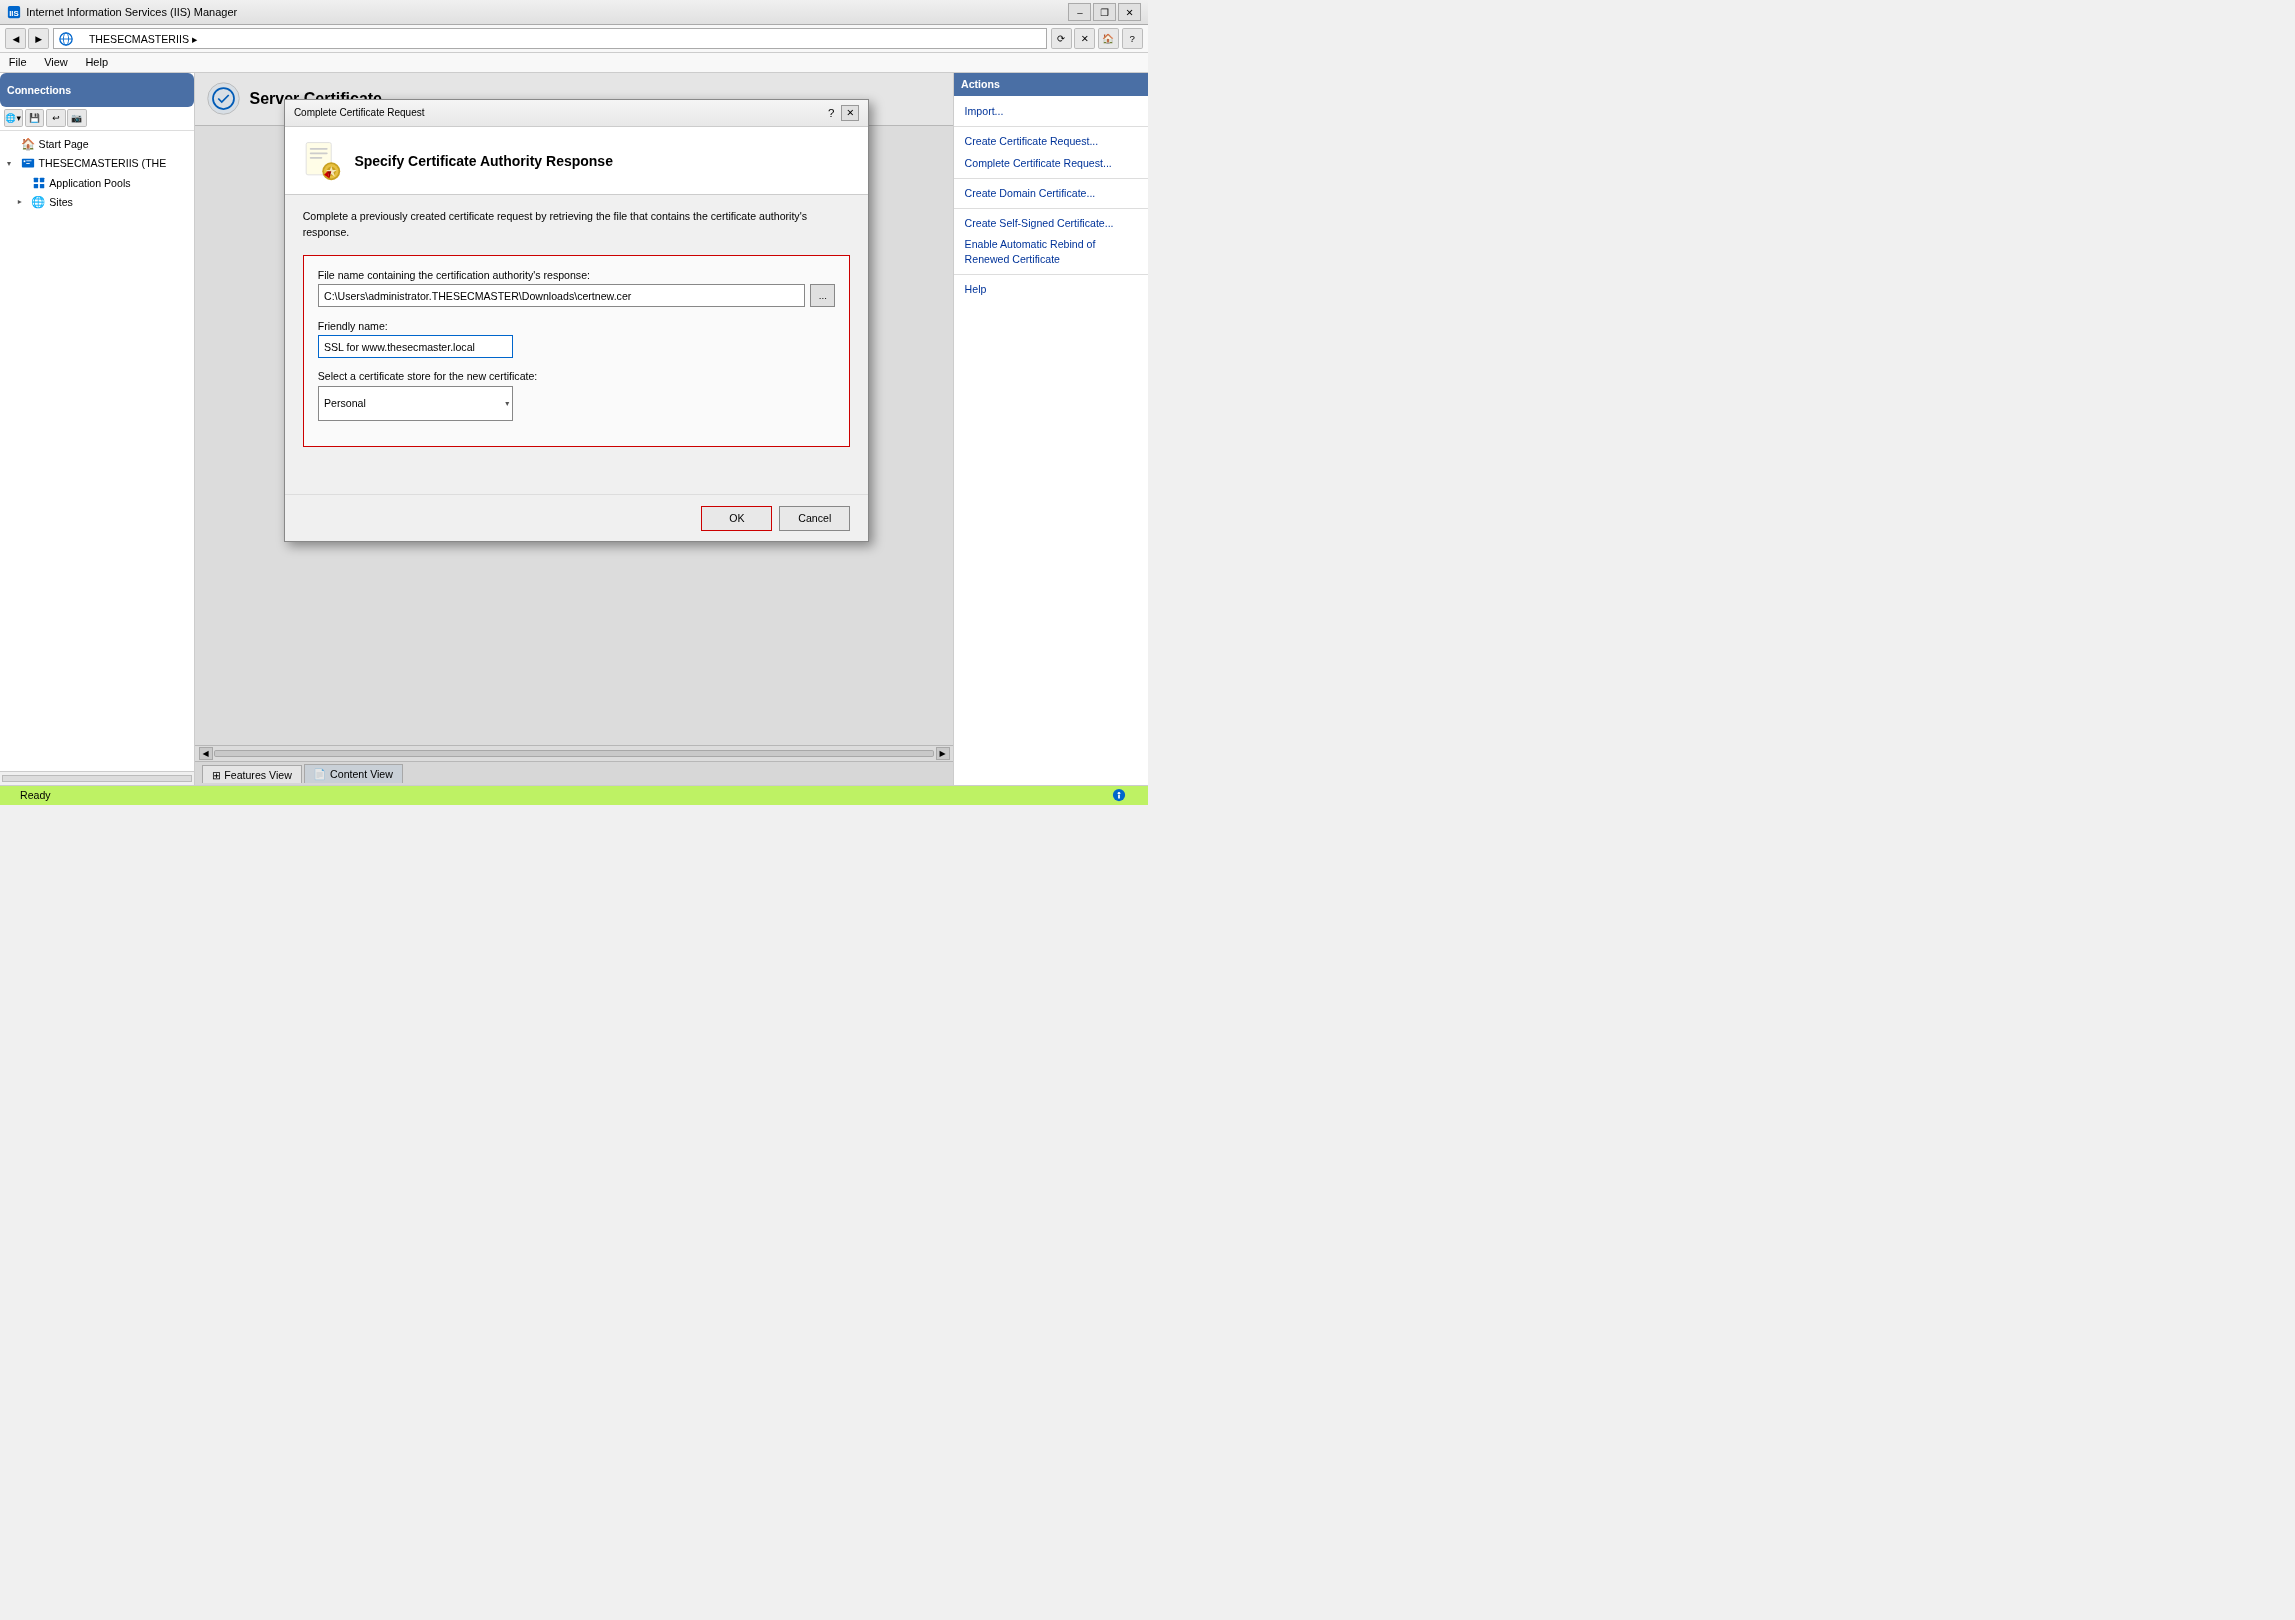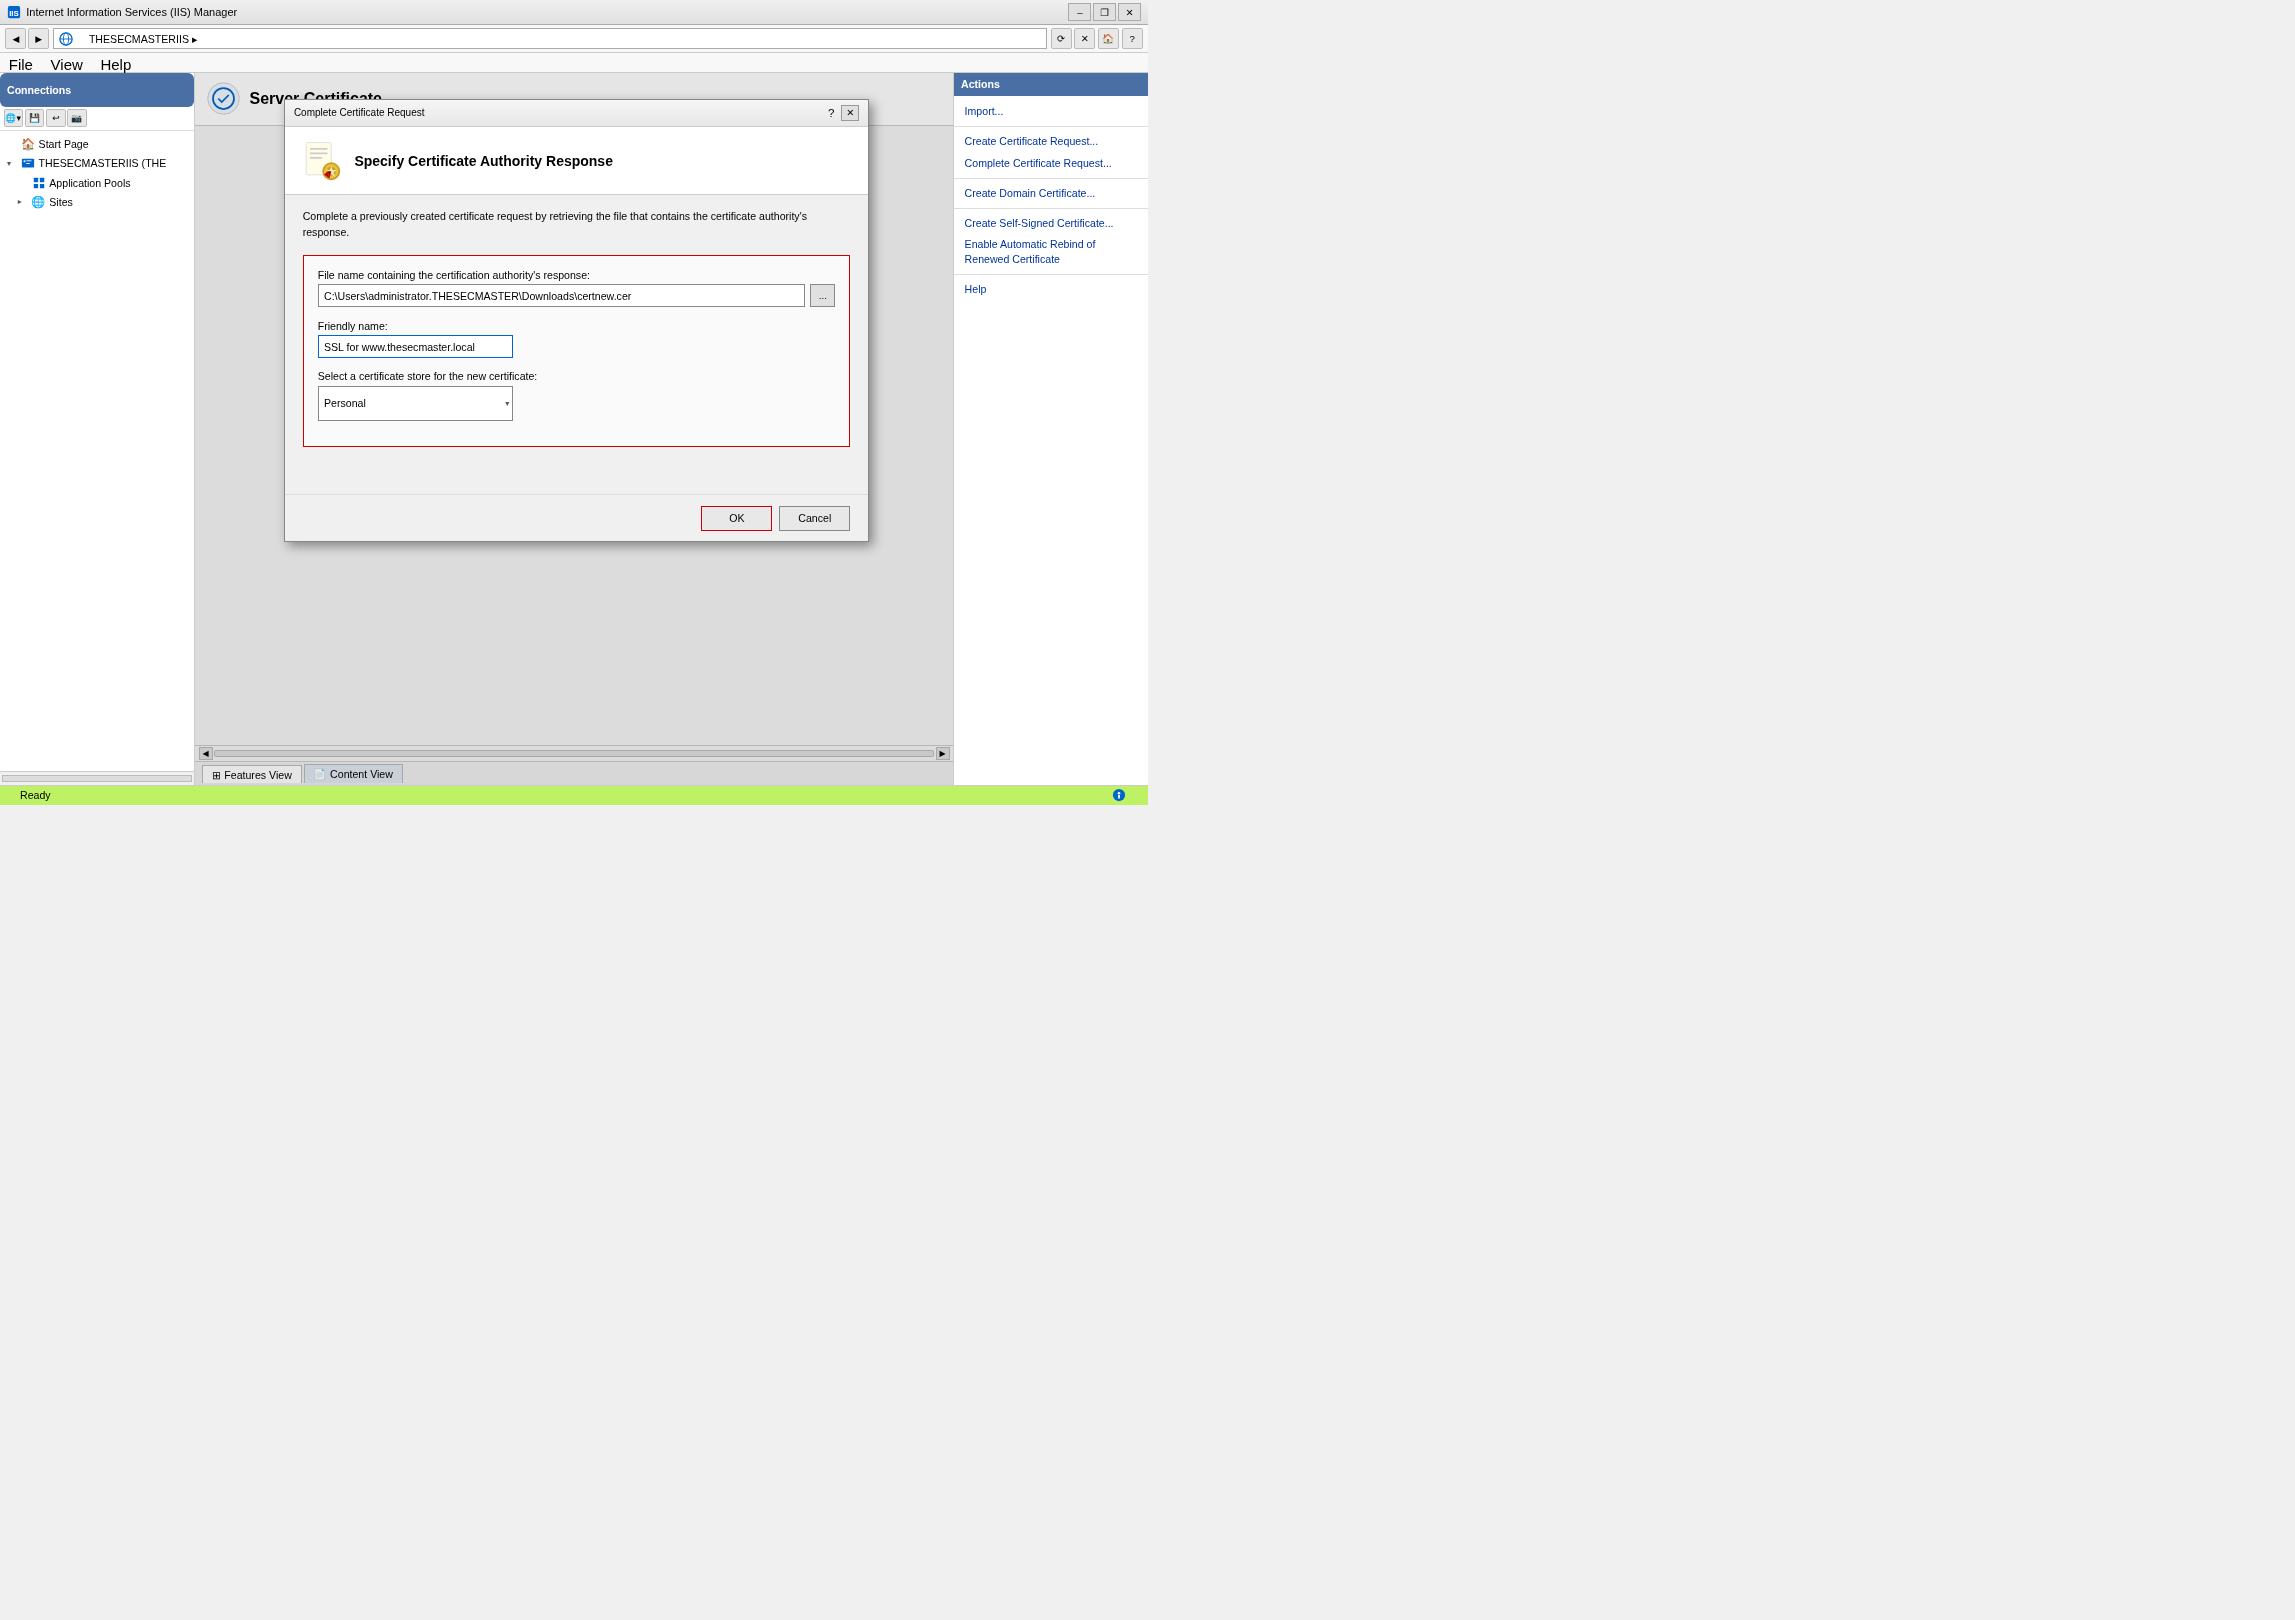--- a/index.html
+++ b/index.html
@@ -108,21 +108,21 @@
     
     .menu-bar {
       display: flex;
       background: #f8f8f8;
       border-bottom: 0.9px solid #ccc;
       padding: 1.8px 5.3px;
       height: 19.5px;
       gap: 10.6px;
     }
     .menu-item {
-      font-size: 15px;
+      font-size: 11px;
       cursor: pointer;
       padding: 0.9px 3.5px;
       color: #000;
     }
 
     
     .main-layout {
       display: flex;
       height: calc(810px - 25px - 28px - 19.5px - 25px);
     }

